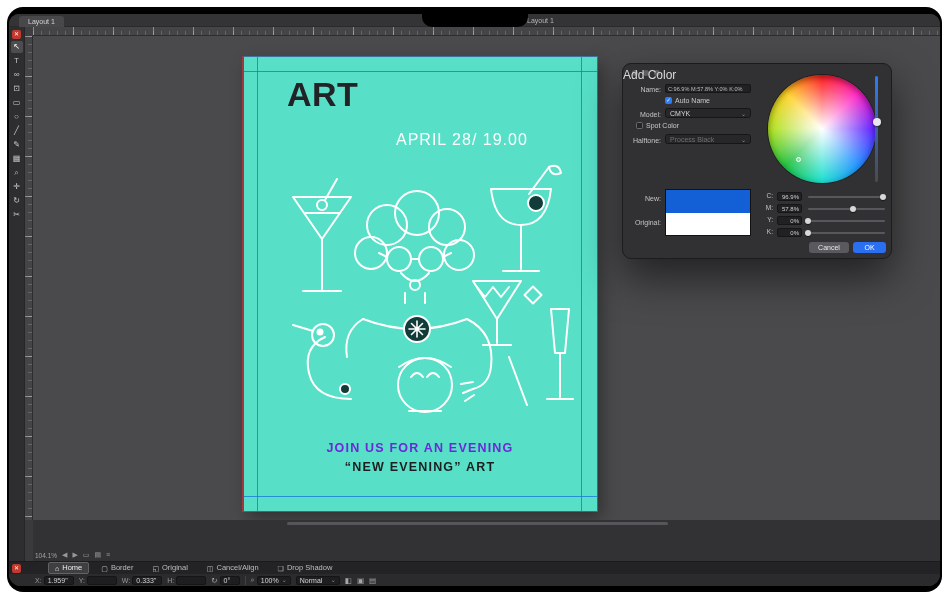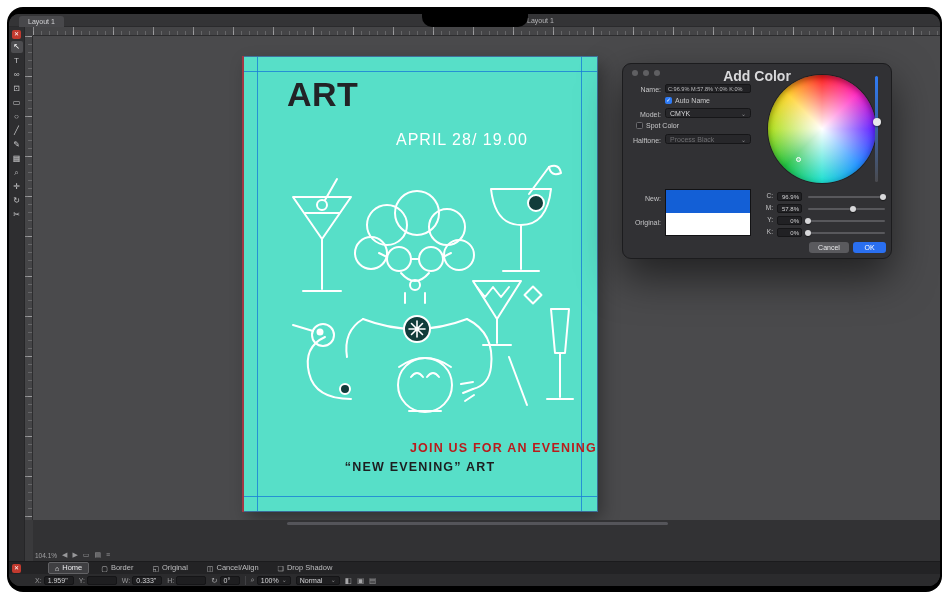--- a/index.html
+++ b/index.html
@@ -30,21 +30,21 @@
   .red-edge{position:absolute;left:-1px;top:-1px;bottom:-1px;width:2px;background:#a23744;}
   .guide{position:absolute;background:rgba(25,125,215,.8);}
   .gv1{left:14px;top:0;bottom:0;width:1px;}
   .gv2{left:338px;top:0;bottom:0;width:1px;}
   .gh1{top:14px;left:0;right:0;height:1px;}
   .gh2{top:439px;left:0;right:0;height:1px;}
   .p-t1{position:absolute;left:44px;top:20px;font-size:34px;font-weight:800;color:#222326;letter-spacing:0.5px;line-height:1;}
   .p-t1b{position:absolute;left:134px;top:20px;font-size:34px;font-weight:500;color:#ffffff;letter-spacing:5px;line-height:1;}
   .p-t2{position:absolute;left:44px;top:58px;font-size:34px;font-weight:800;color:#222326;letter-spacing:0.5px;line-height:1;}
   .p-date{position:absolute;left:153px;top:75px;font-size:16px;font-weight:400;color:#ffffff;letter-spacing:1px;line-height:1;}
-  .p-f1{position:absolute;left:0;right:0;top:384px;text-align:right;font-size:12.5px;font-weight:700;color:#b91c1c;letter-spacing:1.2px;}
+  .p-f1{position:absolute;left:0;right:0;top:384px;text-align:center;font-size:12.5px;font-weight:700;color:#6d28d9;letter-spacing:1.2px;}
   .p-f2{position:absolute;left:0;right:0;top:403px;text-align:center;font-size:12.5px;font-weight:700;color:#1d1e20;letter-spacing:1.2px;}
   .p-art{position:absolute;left:16px;top:104px;}
   
   .lowerband{position:absolute;left:24px;right:0;top:506px;height:41px;background:#323234;}
   .hscroll{position:absolute;left:0;right:0;top:1px;height:5px;}
   .hscroll .thumb{position:absolute;left:28%;width:42%;top:1px;height:3px;background:#55555a;border-radius:2px;}
   .statusrow{position:absolute;left:2px;bottom:2px;display:flex;align-items:center;gap:5px;}
   .szoom{font-size:6.5px;color:#a2a2a4;}
   .sicon{font-size:7px;color:#98989a;line-height:8px;}
   
@@ -55,21 +55,21 @@
   
   .fieldrow{position:absolute;left:0;right:0;top:560px;bottom:0;background:#2b2b2d;display:flex;align-items:center;gap:5px;padding-left:26px;}
   .fgroup{display:flex;align-items:center;gap:2px;}
   .fld-label{font-size:7px;color:#98989a;}
   .fld-input{background:#1e1e20;border:1px solid #151517;border-radius:2px;height:9px;min-width:30px;font-size:7px;color:#d4d4d6;display:flex;align-items:center;padding:0 3px;gap:2px;line-height:1;}
   .fld-ic{font-size:7.5px;color:#a6a6a8;}
   .chev{font-size:6px;color:#8e8e90;margin-left:auto;}
   .vsep{width:1px;height:9px;background:#414144;}
   
   .dialog{position:absolute;left:613px;top:49px;width:270px;height:196px;background:#313134;border:1px solid #1c1c1e;border-radius:9px;box-shadow:0 18px 42px rgba(0,0,0,.55);z-index:30;}
-  .dlg-title{position:absolute;left:0;right:0;top:4px;text-align:center;font-size:14px;font-weight:700;color:#d9d9db;}
+  .dlg-title{position:absolute;left:0;right:0;top:4px;font-size:12px;font-weight:400;color:#d9d9db;}
   .tlights{position:absolute;left:9px;top:6px;display:flex;gap:5px;}
   .tlight{width:6px;height:6px;border-radius:50%;background:#5f5f62;}
   .dlg-label{position:absolute;font-size:7px;color:#c4c4c6;text-align:right;line-height:1;}
   .dlg-input{position:absolute;background:#212124;border:1px solid #161618;border-radius:2px;height:9px;font-size:5.6px;color:#bcbcbe;display:flex;align-items:center;padding:0 2px;overflow:hidden;white-space:nowrap;}
   .dlg-select{position:absolute;background:#27272a;border:1px solid #161618;border-radius:2.5px;height:10px;font-size:7px;color:#d6d6d8;display:flex;align-items:center;padding:0 4px;}
   .dlg-select.dim{color:#6f6f72;}
   .cbx-row{position:absolute;display:flex;align-items:center;gap:3px;font-size:7px;color:#c9c9cb;line-height:1;}
   .cbx{width:7px;height:7px;border-radius:1.5px;border:1px solid #6a6a6d;background:#26262a;display:flex;align-items:center;justify-content:center;font-size:5.5px;color:#fff;}
   .cbx.on{background:#2e7bf6;border-color:#2e7bf6;}
   .wheel{position:absolute;left:145px;top:11px;width:108px;height:108px;border-radius:50%;

